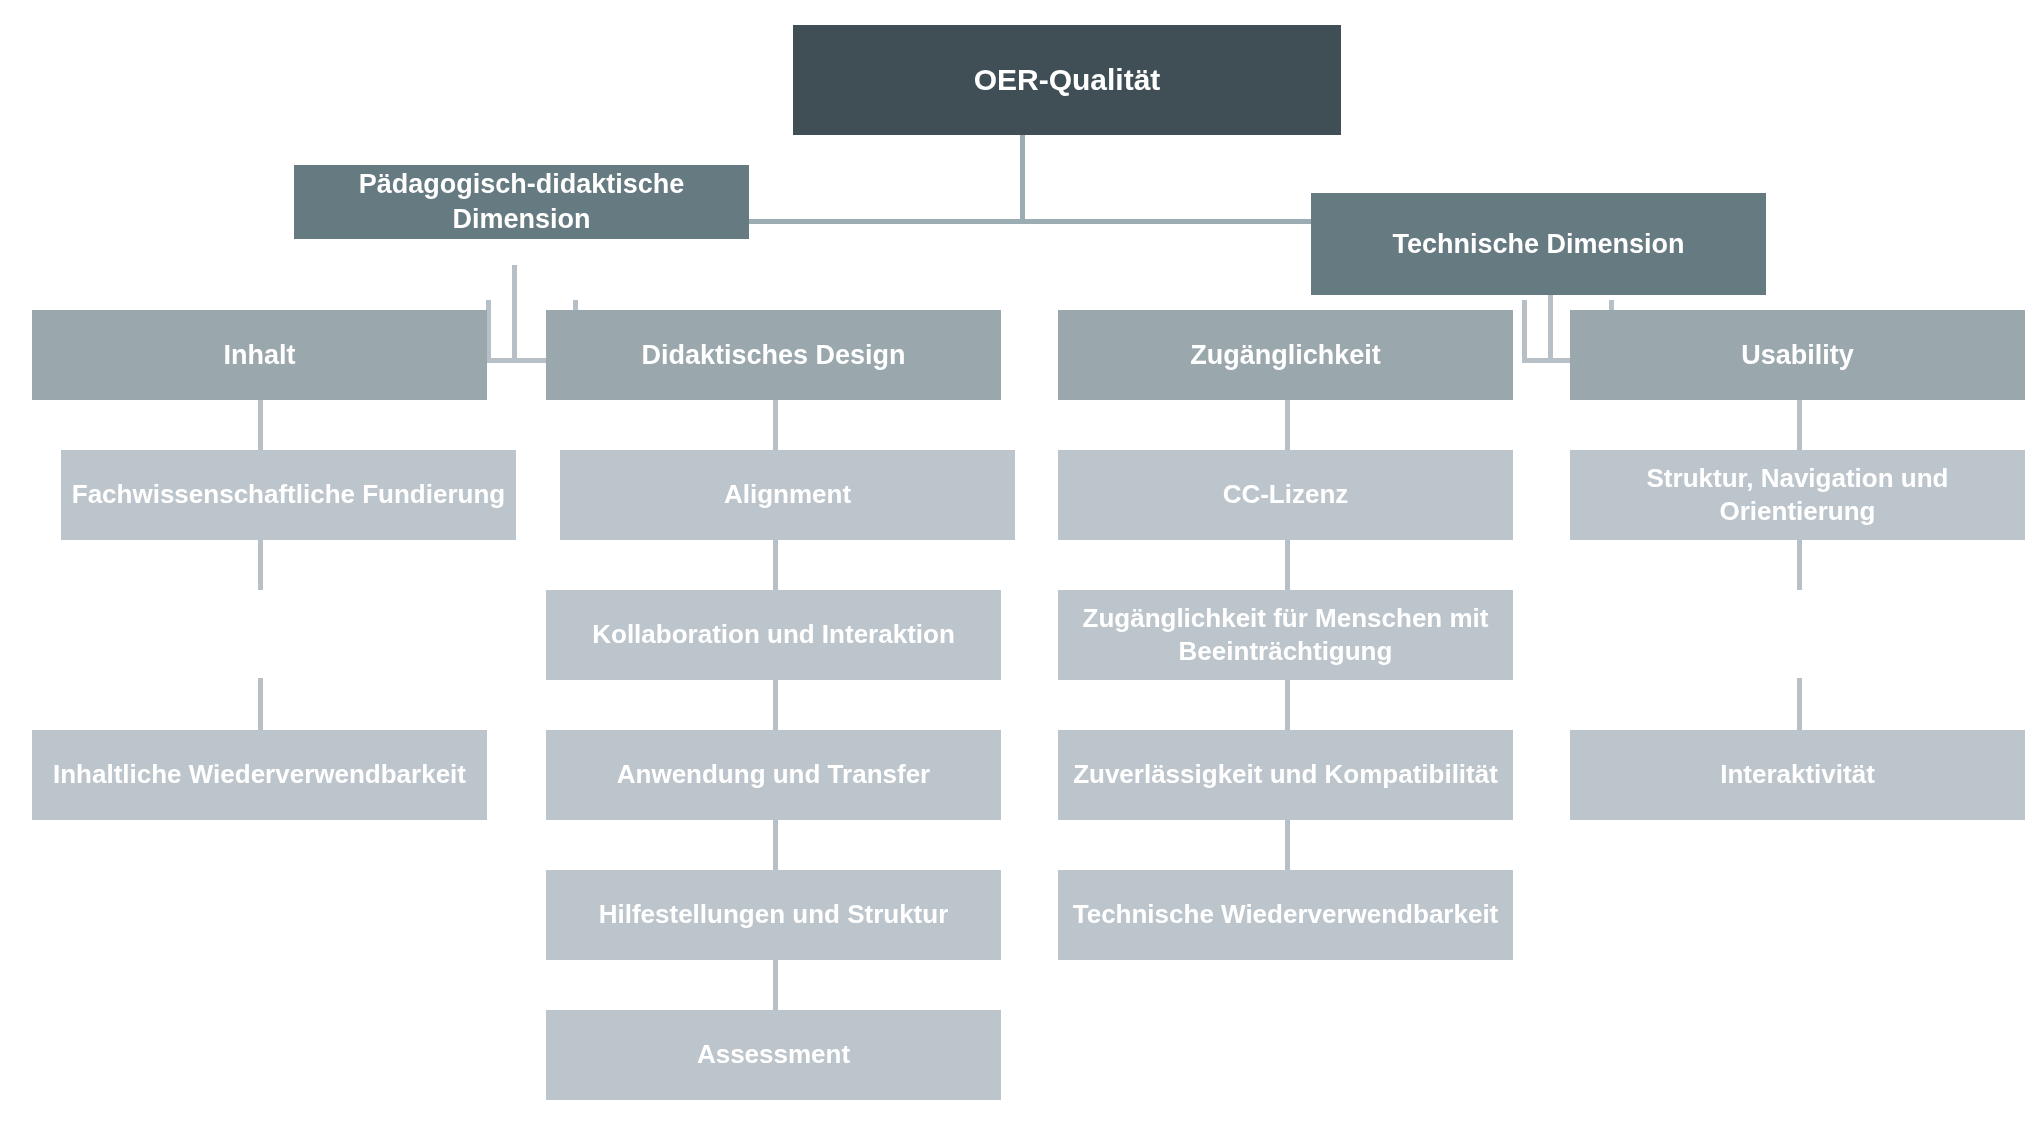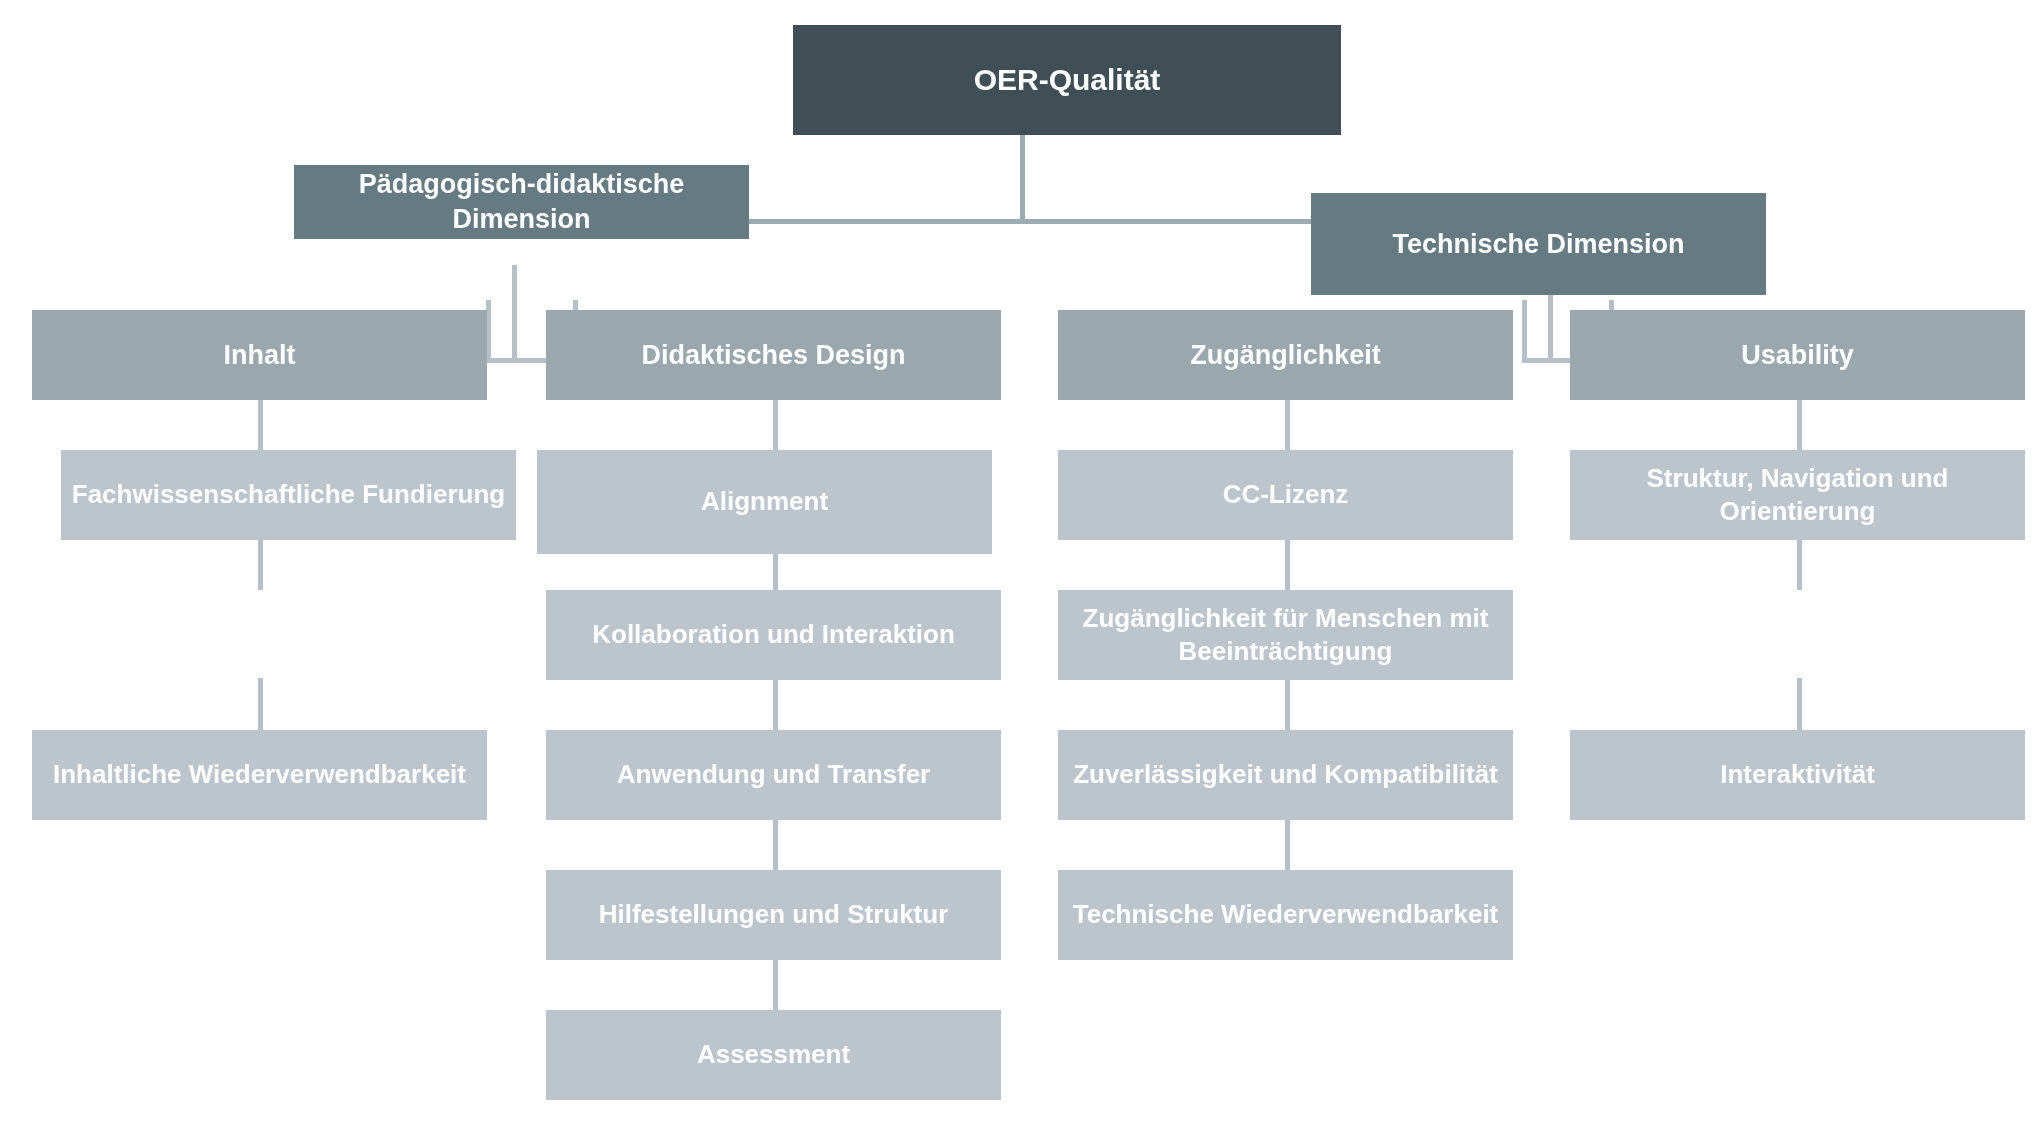--- a/index.html
+++ b/index.html
@@ -105,21 +105,21 @@
     <span>Usability</span>
   </div>
 
   <div class="node lvl3" style="left:32px; top:450px; width:455px; height:90px;margin-left:29px;">
     <span>Fachwissenschaftliche Fundierung</span>
   </div>
   <div class="node lvl3" style="left:32px; top:730px; width:455px; height:90px;">
     <span>Inhaltliche Wiederverwendbarkeit</span>
   </div>
 
-  <div class="node lvl3" style="left:537px; top:450px; width:455px; height:104px;">
+  <div class="node lvl3" style="left:560px; top:450px; width:455px; height:90px;">
     <span>Alignment</span>
   </div>
   <div class="node lvl3" style="left:546px; top:590px; width:455px; height:90px;">
     <span>Kollaboration und Interaktion</span>
   </div>
   <div class="node lvl3" style="left:546px; top:730px; width:455px; height:90px;">
     <span>Anwendung und Transfer</span>
   </div>
   <div class="node lvl3" style="left:546px; top:870px; width:455px; height:90px;">
     <span>Hilfestellungen und Struktur</span>

